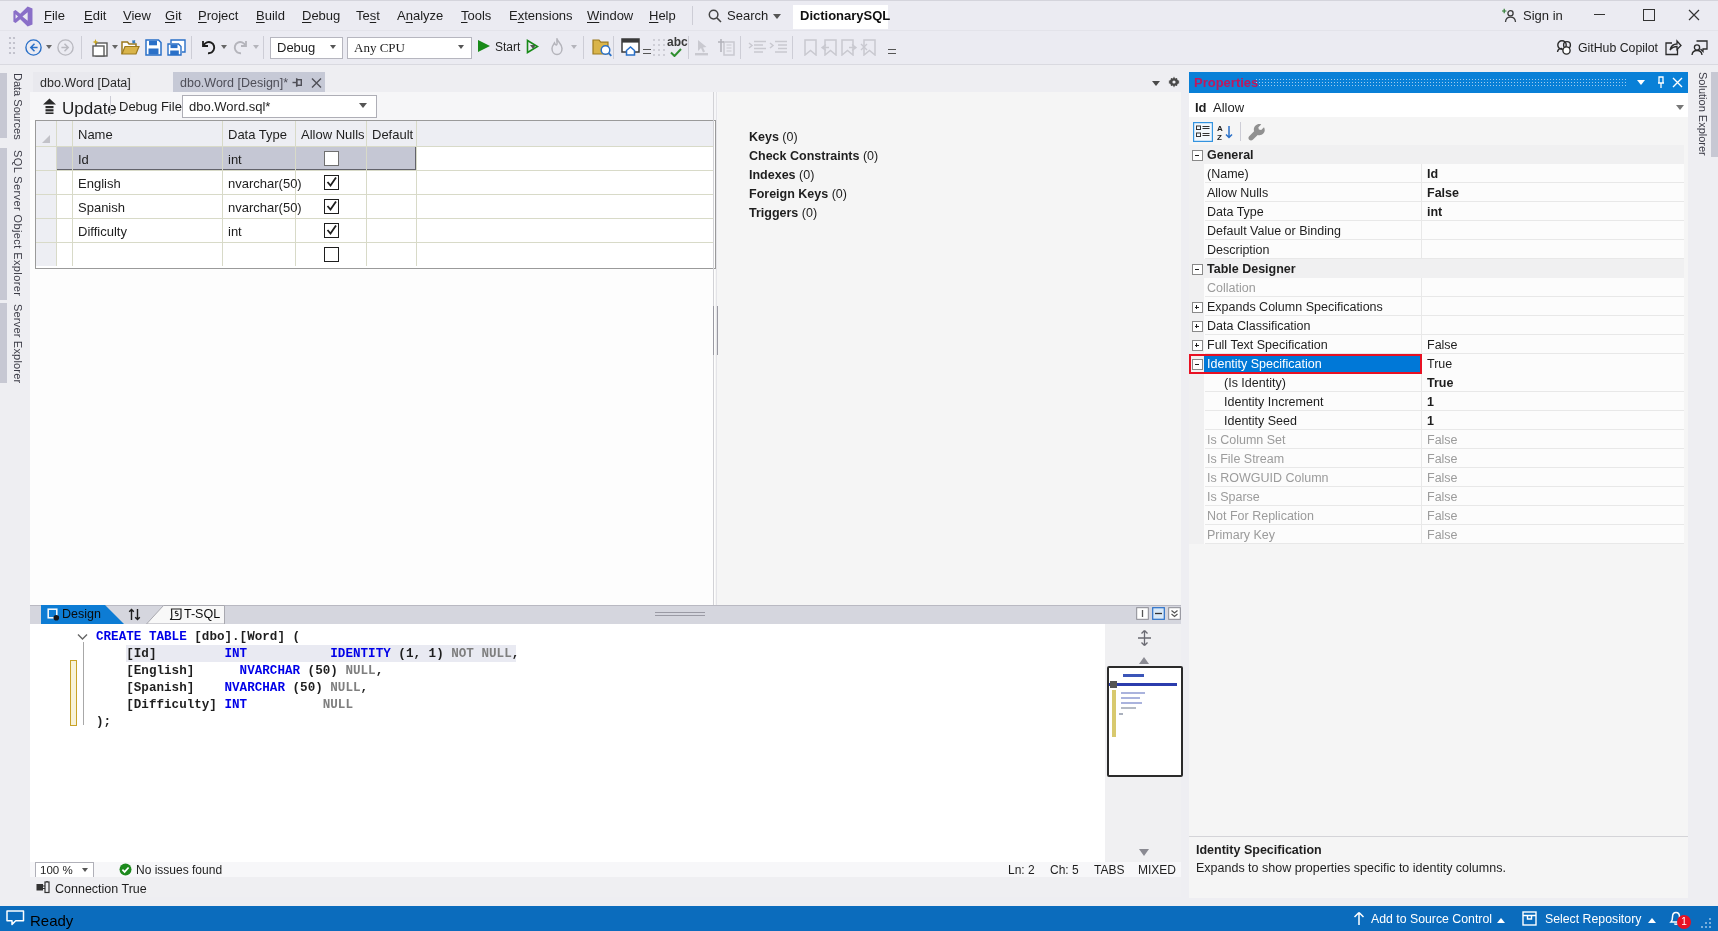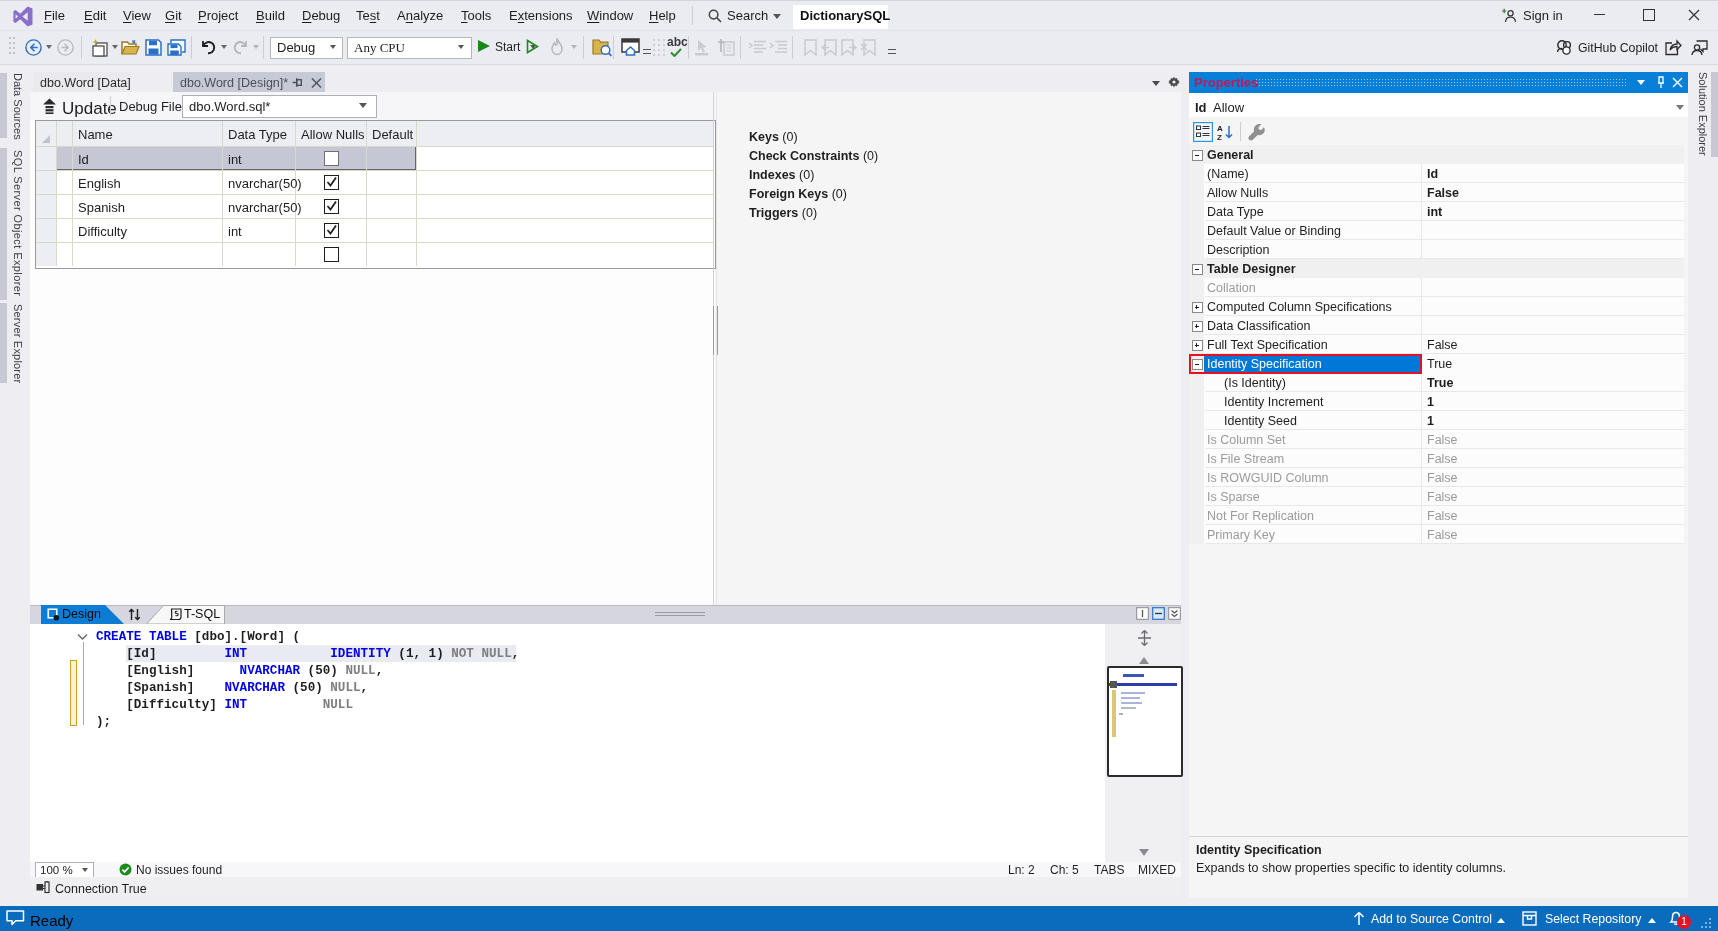--- a/index.html
+++ b/index.html
@@ -525,21 +525,21 @@
   </div>
 <div class="prow pcat" style="top:259px;">
     <div class="pbox"></div>
     <div class="plab">Table Designer</div>
   </div>
 <div class="prow psep pgray" style="top:278px;">
     <div class="plab">Collation</div>
   </div>
 <div class="prow psep" style="top:297px;">
     <div class="pbox pplus"></div>
-    <div class="plab">Computed Column Specifications</div>
+    <div class="plab">Expands Column Specifications</div>
   </div>
 <div class="prow psep" style="top:316px;">
     <div class="pbox pplus"></div>
     <div class="plab">Data Classification</div>
   </div>
 <div class="prow psep" style="top:335px;">
     <div class="pbox pplus"></div>
     <div class="plab">Full Text Specification</div>
     <div class="pval">False</div>
   </div>

